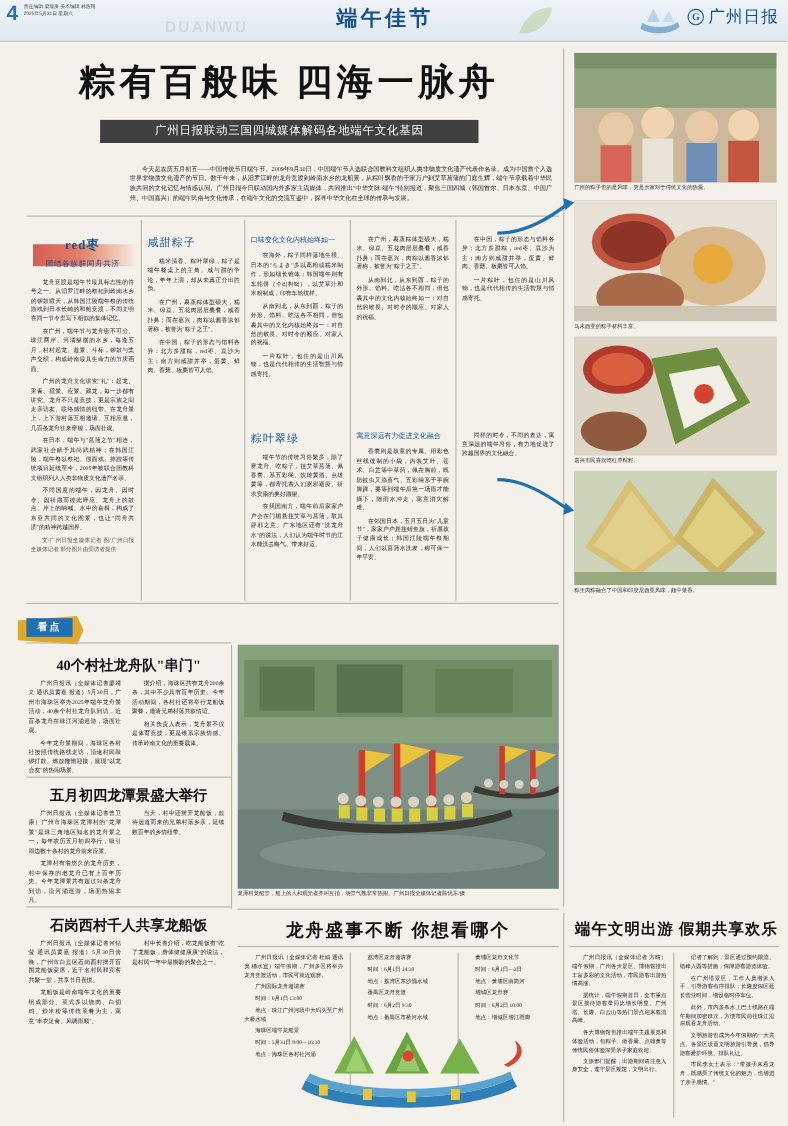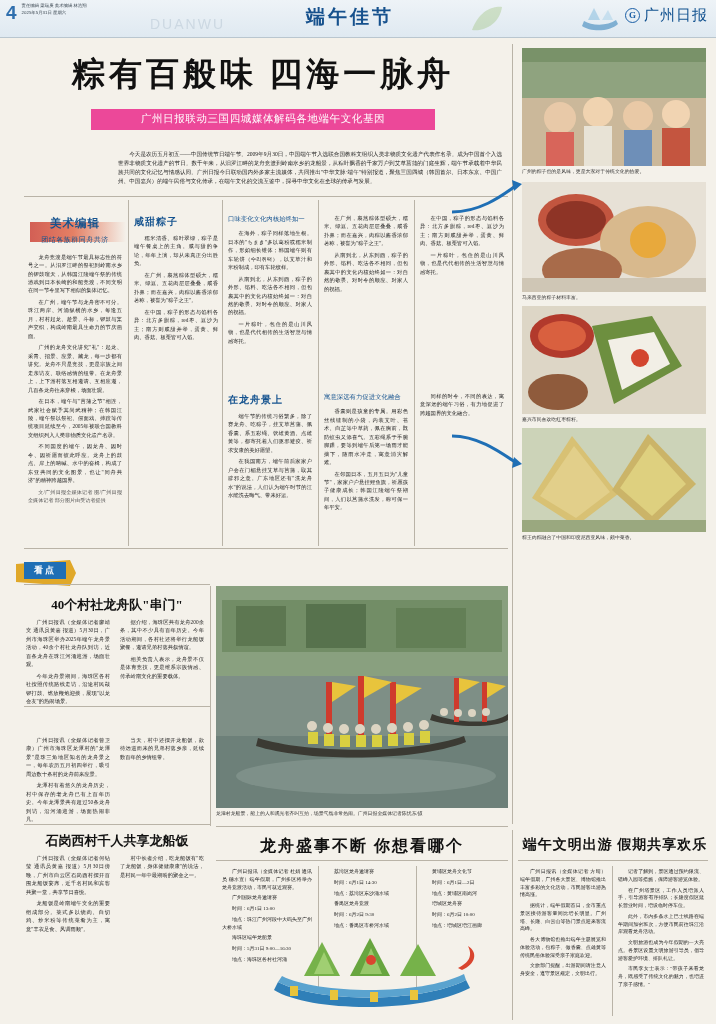--- a/index.html
+++ b/index.html
@@ -39,33 +39,33 @@
     display:flex; align-items:center; gap:4px;
   }
   .brand-mark {
     width:15px; height:15px; border-radius:50%;
     border:1.6px solid #1b5fa6; color:#1b5fa6;
     font-size:9px; line-height:12px; text-align:center; font-weight:bold;
   }
   .brand-text { font-size:15px; font-weight:normal; color:#11518f; letter-spacing:1px; }
   .mast-ghost {
     position:absolute; left:150px; top:16px; font-size:14px; color:#ccd8e2;
-    font-weight:normal; letter-spacing:2px; font-family:"Liberation Sans", sans-serif;
+    font-weight:bold; letter-spacing:2px; font-family:"Liberation Sans", sans-serif;
   }
   .mast-deco { position:absolute; right:96px; top:2px; width:40px; height:34px; opacity:.55; }
   .mast-deco2 { position:absolute; left:470px; top:4px; width:34px; height:30px; opacity:.5; }
 
   
   .headline-zone { position:absolute; left:0; top:40px; width:510px; height:110px;padding-left:16px; }
   .headline {
     text-align:center; font-size:33px; font-weight:bold; color:#111;
     letter-spacing:4px; margin-top:12px; font-family:"Liberation Serif", serif;
   }
   .subheadline {
-    margin:12px auto 0; width:344px; background:#ec4899; color:#fff;
+    margin:12px auto 0; width:344px; background:#404040; color:#fff;
     font-size:10.5px; text-align:center; letter-spacing:.6px; padding:3px 0 4px;
     font-family:"Liberation Sans", sans-serif;
   }
   
   .seal {
     position:absolute; left:48px; top:150px; width:62px; height:62px; border-radius:50%;
     background:radial-gradient(circle at 35% 30%, #f0f4ff 0%, #cfd9ee 55%, #aab8d6 100%);
     border:2px solid #95a6c9;
     display:flex; align-items:center; justify-content:center; text-align:center;
     color:#2c3f6b; font-size:11px; font-weight:bold; line-height:1.1; letter-spacing:1px;
@@ -88,21 +88,21 @@
   .col { position:absolute; font-size:5.3px; line-height:1.6; color:#232323; text-align:justify; }
   .col p { margin:0 0 3px; text-indent:2em; }
   .sec-title {
     text-align:center; font-size:11.5px; font-weight:bold; color:#15538f;
     letter-spacing:1px; margin:0 0 3px; text-indent:0;
   }
   .sec-sub {
     text-align:center; font-size:7px; color:#15538f; margin:0 0 6px; letter-spacing:.5px; text-indent:0;
   }
   .inline-title {
-    font-size:10px; font-weight:bold; color:#15538f; letter-spacing:1px; text-indent:0; margin:0 0 4px;
+    font-size:10px; font-weight:normal; color:#15538f; letter-spacing:1px; text-indent:0; margin:0 0 4px;
   }
   .inline-sub { font-size:6.4px; color:#15538f; text-indent:0; margin:0 0 5px; }
   .byline { font-size:5.1px; color:#555; text-indent:0; margin-top:4px; }
 
   
   .photo { position:absolute; overflow:hidden; background:#ccc; }
   .cap { position:absolute; font-size:4.9px; color:#333; line-height:1.45; }
 
   
   .label-pill {
@@ -165,21 +165,21 @@
 
   <div class="hrule" style="left:24px; top:196px; width:484px;"></div>
   <div class="hrule" style="left:24px; top:548px; width:484px;"></div>
   <div class="vrule" style="left:128px; top:200px; height:346px;"></div>
   <div class="vrule" style="left:222px; top:200px; height:346px;"></div>
   <div class="vrule" style="left:318px; top:200px; height:346px;"></div>
   <div class="vrule" style="left:414px; top:200px; height:346px;"></div>
   <div class="vrule" style="left:512px; top:44px; height:780px;"></div>
 
   <div class="col" style="left:28px; top:214px; width:94px;">
-    <div class="sec-title">美术编辑</div>
+    <div class="sec-title">red枣</div>
     <div class="sec-sub">团结各族群同舟共济</div>
     <p>龙舟竞渡是端午节最具标志性的符号之一。从汨罗江畔的祭祀到岭南水乡的锣鼓喧天，从韩国江陵端午祭的传统游戏到日本长崎的和船竞渡，不同文明在同一节令里写下相似的集体记忆。</p>
     <p>在广州，端午节与龙舟密不可分。珠江两岸、河涌纵横的水乡，每逢五月，村村起龙、趁景、斗标，锣鼓与桨声交织，构成岭南最具生命力的节庆画面。</p>
     <p>广州的龙舟文化讲究"礼"：起龙、采青、招景、应景、藏龙，每一步都有讲究。龙舟不只是竞技，更是宗族之间走亲访友、联络感情的纽带。在龙舟景上，上下游村落互相邀请、互相应邀，几百条龙舟往来穿梭，场面壮观。</p>
     <p>在日本，端午与"菖蒲之节"相连，武家社会赋予其尚武精神；在韩国江陵，端午祭以祭祀、假面戏、摔跤等传统项目延续至今，2005年被联合国教科文组织列入人类非物质文化遗产名录。</p>
     <p>不同国度的端午，因龙舟、因时令、因祈愿而彼此呼应。龙舟上的鼓点、岸上的呐喊、水中的奋楫，构成了东亚共同的文化图景，也让"同舟共济"的精神跨越国界。</p>
     <p class="byline">文/广州日报全媒体记者  图/广州日报全媒体记者  部分图片由受访者提供</p>
   </div>
 
   <div class="col" style="left:134px; top:214px; width:84px;">
@@ -189,21 +189,21 @@
     <p>在中国，粽子的形态与馅料各异：北方多甜粽，red枣、豆沙为主；南方则咸甜并举，蛋黄、鲜肉、香菇、板栗皆可入馅。</p>
   </div>
   <div class="col" style="left:228px; top:214px; width:84px;">
     <div class="inline-sub nb">口味变化文化内核始终如一</div>
     <p>在海外，粽子同样落地生根。日本的"ちまき"多以葛粉或糯米制作，形如细长锥体；韩国端午则有车轮饼（수리취떡），以艾草汁和米粉制成，印有车轮纹样。</p>
     <p>从南到北，从东到西，粽子的外形、馅料、吃法各不相同，但包裹其中的文化内核始终如一：对自然的敬畏、对时令的顺应、对家人的祝福。</p>
     <p>一片粽叶，包住的是山川风物，也是代代相传的生活智慧与情感寄托。</p>
   </div>
 
   <div class="col" style="left:228px; top:392px; width:84px;">
-    <div class="inline-title">在龙舟景上</div>
+    <div class="inline-title">粽叶翠绿</div>
     <p>端午节的传统习俗繁多，除了赛龙舟、吃粽子，挂艾草菖蒲、佩香囊、系五彩绳、饮雄黄酒、点雄黄等，都寄托着人们驱邪避疫、祈求安康的美好愿望。</p>
     <p>在我国南方，端午前后家家户户会在门楣悬挂艾草与菖蒲，取其辟邪之意。广东地区还有"洗龙舟水"的说法，人们认为端午时节的江水能洗去晦气、带来好运。</p>
   </div>
   <div class="col" style="left:324px; top:392px; width:84px;">
     <div class="inline-sub nb">寓意深远有力促进文化融合</div>
     <p>香囊则是孩童的专属。用彩色丝线缝制的小袋，内装艾叶、苍术、白芷等中草药，佩在胸前，既防蚊虫又添喜气。五彩绳系于手腕脚踝，要等到端午后第一场雨才能摘下，随雨水冲走，寓意消灾解难。</p>
     <p>在邻国日本，五月五日为"儿童节"，家家户户悬挂鲤鱼旗，祈愿孩子健康成长；韩国江陵端午祭期间，人们以菖蒲水洗发，称可保一年平安。</p>
   </div>
   <div class="col" style="left:420px; top:392px; width:84px;">
     <p>同样的时令，不同的表达，寓意深远的端午习俗，有力地促进了跨越国界的文化融合。</p>
@@ -287,20 +287,21 @@
     <p>广州日报讯（全媒体记者廖靖文 通讯员黄嘉 报道）5月30日，广州市海珠区举办2025年端午龙舟景活动，40余个村社龙舟队到访，近百条龙舟在珠江河涌巡游，场面壮观。</p>
     <p>今年龙舟景期间，海珠区各村社按照传统路线走访，沿途村民敲锣打鼓、燃放鞭炮迎接，展现"以龙会友"的热闹场景。</p>
   </div>
   <div class="col" style="left:120px; top:618px; width:84px;">
     <p>据介绍，海珠区共有龙舟200余条，其中不少具有百年历史。今年活动期间，各村社还将举行龙船饭聚餐，邀请兄弟村落共叙情谊。</p>
     <p>相关负责人表示，龙舟景不仅是体育竞技，更是维系宗族情感、传承岭南文化的重要载体。</p>
   </div>
 
   <div class="hrule" style="left:24px; top:706px; width:186px;"></div>
 
+  <div class="mid-title" style="left:24px; top:714px; width:186px; font-size:13px;">五月初四龙潭景盛大举行</div>
   <div class="col" style="left:26px; top:736px; width:84px;">
     <p>广州日报讯（全媒体记者曾卫康）广州市海珠区龙潭村的"龙潭景"是珠三角地区知名的龙舟景之一，每年农历五月初四举行，吸引周边数十条村的龙舟前来应景。</p>
     <p>龙潭村有着悠久的龙舟历史，村中保存的老龙舟已有上百年历史。今年龙潭景共有超过50条龙舟到访，沿河涌巡游，场面热闹非凡。</p>
   </div>
   <div class="col" style="left:120px; top:736px; width:84px;">
     <p>当天，村中还摆开龙船饭，款待远道而来的兄弟村落乡亲，延续数百年的乡情纽带。</p>
   </div>
 
   <div class="hrule" style="left:24px; top:824px; width:186px;"></div>
 

